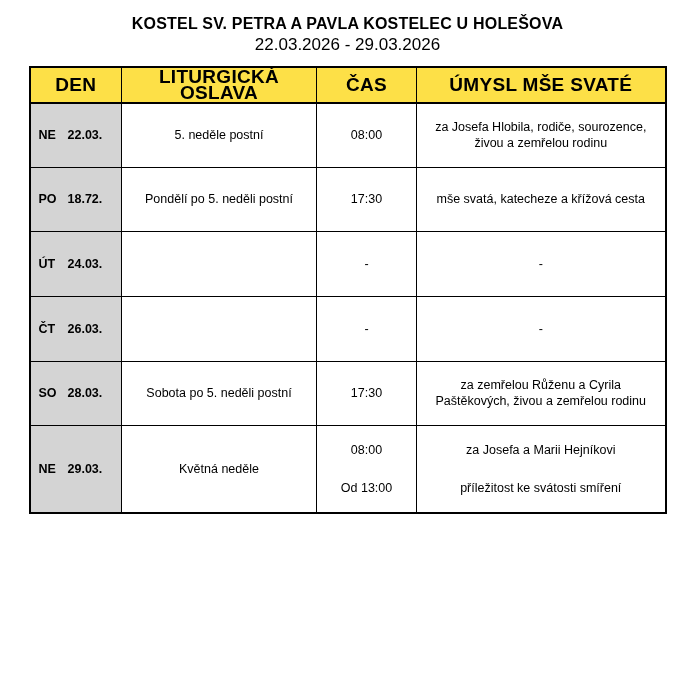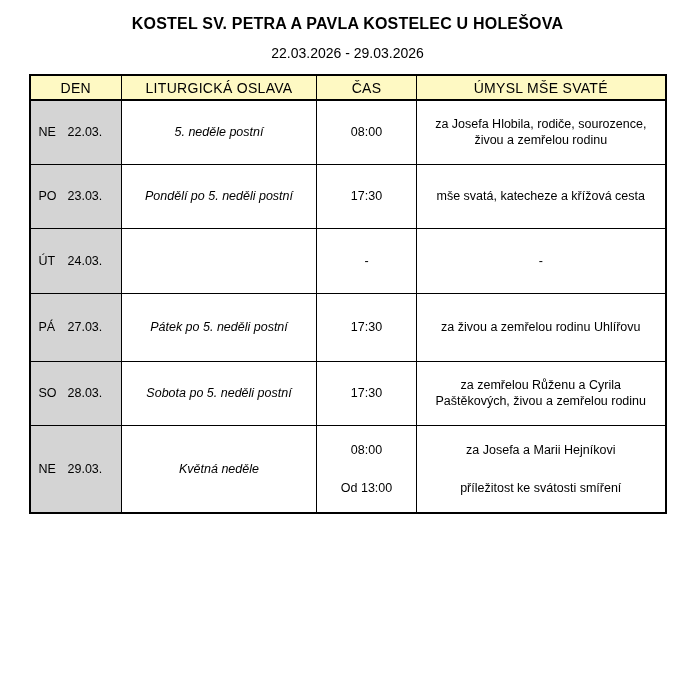--- a/index.html
+++ b/index.html
@@ -30,78 +30,76 @@
     letter-spacing: 0.2px;
     line-height: 19px;
   }
   .header .line2 {
     font-size: 16px;
     font-weight: bold;
     letter-spacing: 0.2px;
     line-height: 19px;
   }
   .header .line3 {
-    font-size: 14px;
+    font-size: 17px;
     font-weight: normal;
     line-height: 20px;
     padding-top: 2px;
-    margin-top: 8px;
   }
   .table-wrap {
     margin: 11px auto 0 auto;
     width: 638px;
   }
   table.schedule {
     border-collapse: collapse;
     width: 638px;
     table-layout: fixed;
     border: 2px solid #000;
   }
   table.schedule th,
   table.schedule td {
     border: 1px solid #000;
     vertical-align: middle;
     font-size: 12.5px;
     line-height: 16px;
   }
   table.schedule thead th {
-    background: #fef9c3;
-    font-weight: normal;
+    background: #fde047;
+    font-weight: bold;
     text-align: center;
     height: 21px;
     padding: 1px 2px;
-    font-size: 14px;
+    font-size: 19px;
     letter-spacing: 0.3px;
     border-bottom: 2px solid #000;
   }
   col.c-day { width: 92px; }
   col.c-lit { width: 195px; }
   col.c-time { width: 100px; }
   col.c-int { width: 249px; }
 
   td.day {
     background: #d4d4d4;
-    font-weight: normal;
+    font-weight: bold;
     text-align: left;
     padding-left: 8px;
     font-size: 13px;
     white-space: nowrap;
   }
   td.day .dow {
     display: inline-block;
     min-width: 24px;
   }
   td.day .date {
     display: inline-block;
     padding-left: 5px;
   }
   td.lit {
     text-align: center;
     padding: 3px 5px;
-    font-style: italic;
   }
   td.time {
     text-align: center;
     padding: 3px 4px;
   }
   td.intent {
     text-align: center;
     padding: 3px 8px;
   }
   .sub-line {
@@ -143,46 +141,46 @@
           <td class="day">
             <span class="dow">NE</span><span class="date">22.03.</span>
           </td>
           <td class="lit">5. neděle postní</td>
           <td class="time">08:00</td>
           <td class="intent">za Josefa Hlobila, rodiče, sourozence, živou a zemřelou rodinu</td>
         </tr>
 
         <tr style="height:64px;">
           <td class="day">
-            <span class="dow">PO</span><span class="date">23.03.</span>
+            <span class="dow">PO</span><span class="date">18.72.</span>
           </td>
           <td class="lit">Pondělí po 5. neděli postní</td>
           <td class="time">17:30</td>
           <td class="intent">mše svatá, katecheze a křížová cesta</td>
         </tr>
 
         <tr style="height:65px;">
           <td class="day">
             <span class="dow">ÚT</span><span class="date">24.03.</span>
           </td>
           <td class="lit"></td>
           <td class="time">-</td>
           <td class="intent">-</td>
         </tr>
 
 
-
-        <tr style="height:68px;">
-          <td class="day">
-            <span class="dow">PÁ</span><span class="date">27.03.</span>
-          </td>
-          <td class="lit">Pátek po 5. neděli postní</td>
-          <td class="time">17:30</td>
-          <td class="intent">za živou a zemřelou rodinu Uhlířovu</td>
-        </tr>
+        <tr style="height:65px;">
+          <td class="day">
+            <span class="dow">ČT</span><span class="date">26.03.</span>
+          </td>
+          <td class="lit"></td>
+          <td class="time">-</td>
+          <td class="intent">-</td>
+        </tr>
+
 
         <tr style="height:64px;">
           <td class="day">
             <span class="dow">SO</span><span class="date">28.03.</span>
           </td>
           <td class="lit">Sobota po 5. neděli postní</td>
           <td class="time">17:30</td>
           <td class="intent">za zemřelou Růženu a Cyrila Paštěkových, živou a zemřelou rodinu</td>
         </tr>
 

